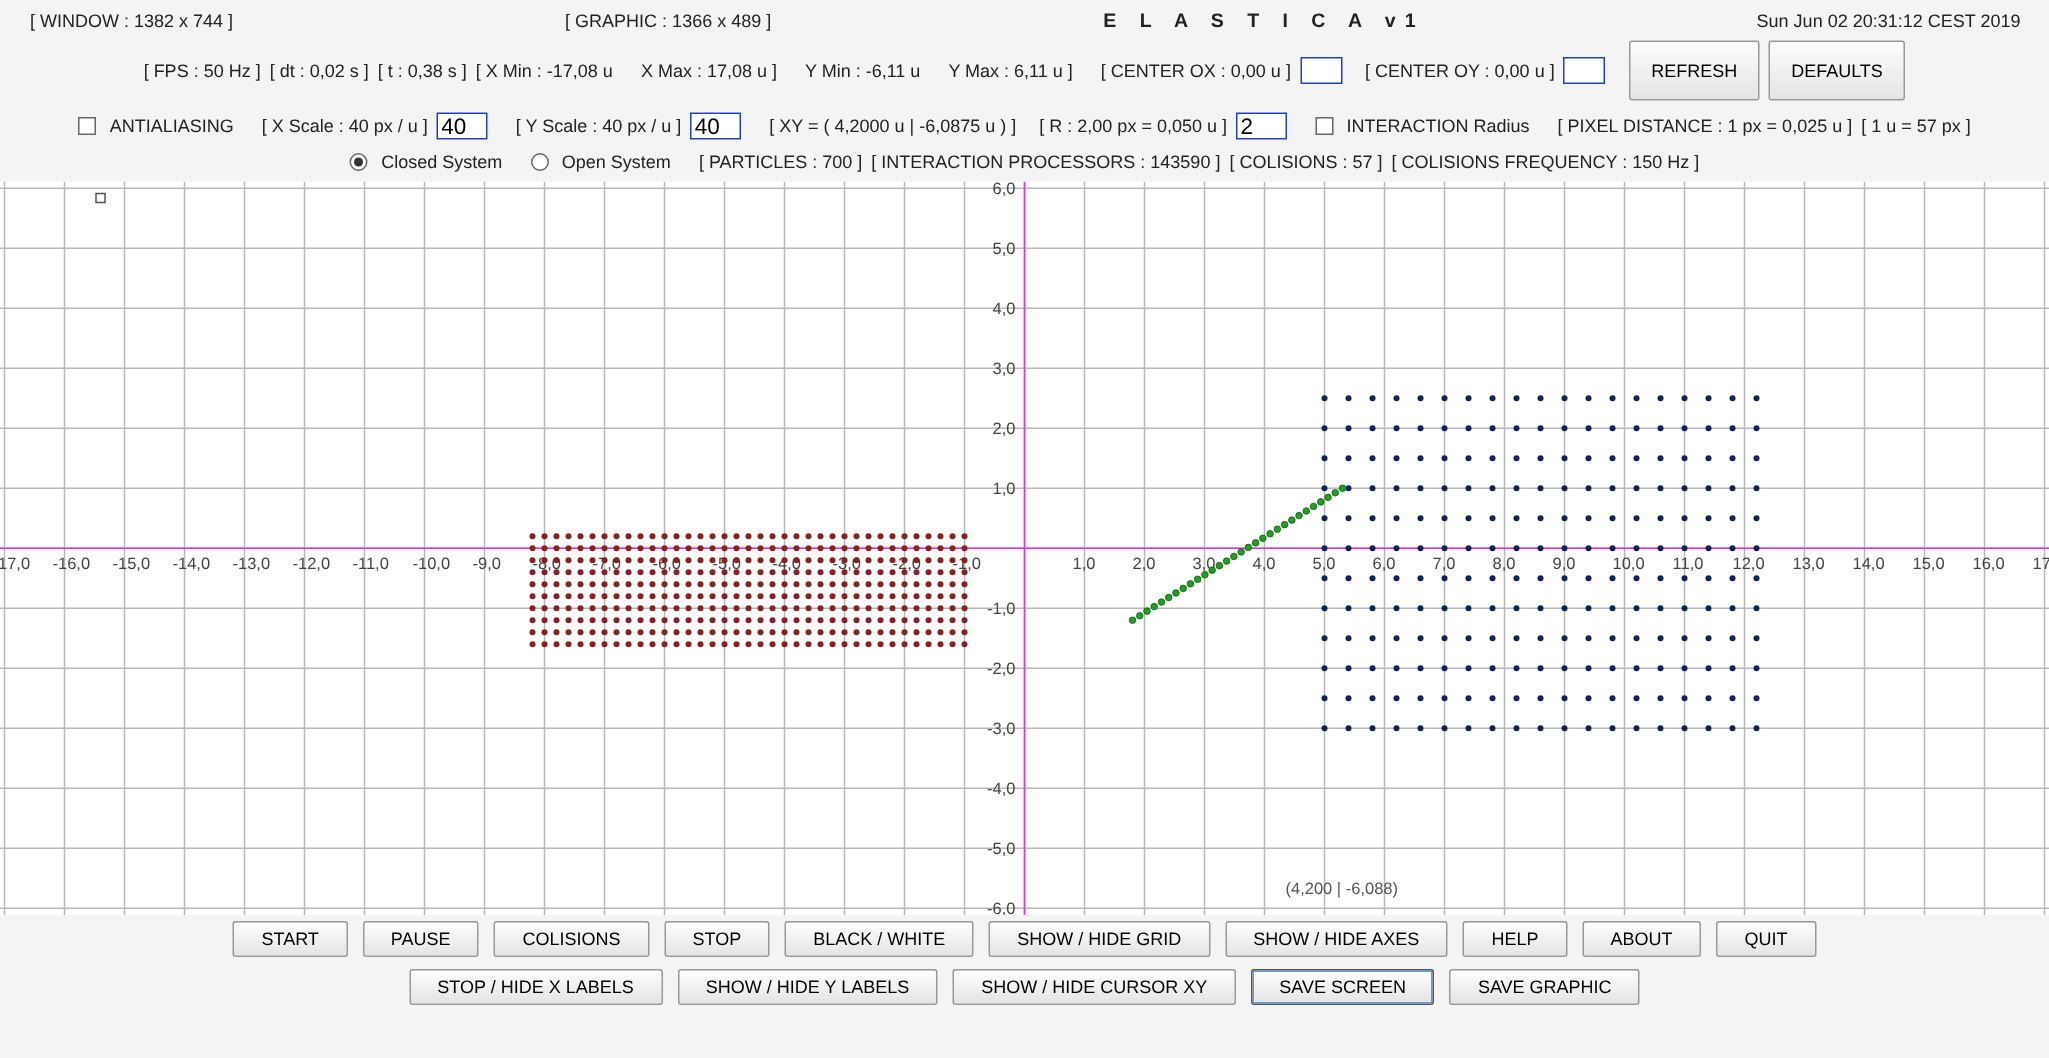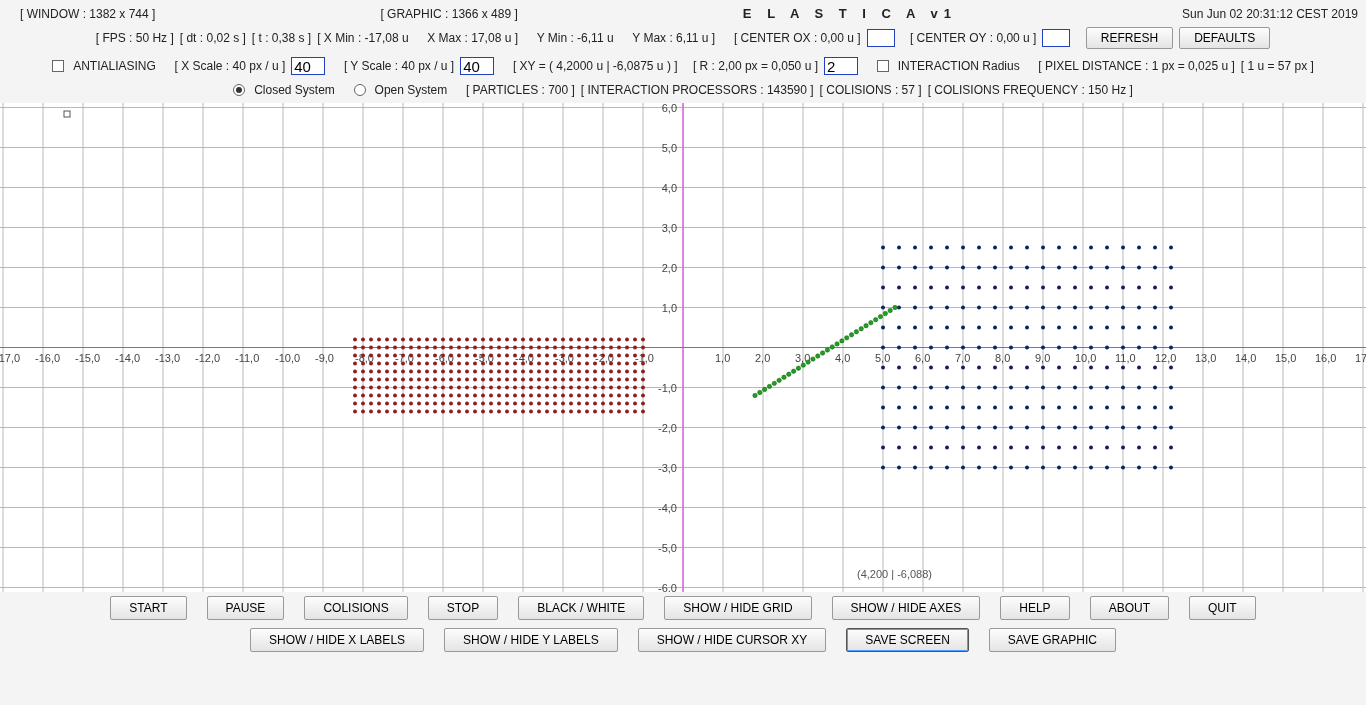--- a/index.html
+++ b/index.html
@@ -1,25 +1,25 @@
 <!DOCTYPE html>
 <html><head>
 <meta charset="utf-8">
 <style>
   * { box-sizing: border-box; margin: 0; padding: 0; }
   body { font-family: Arial, sans-serif; font-size: 12px; background: #f4f4f4; color: #222; width: 1366px; }
-  .topbar { display:flex; justify-content:space-between; align-items:center; padding: 6px 8px 2px 20px; }
+  .topbar { display:flex; justify-content:space-between; align-items:center; padding: 6px 19px 2px 20px; }
   .title { letter-spacing: 6px; font-weight: bold; font-size:13px;}
   .row { display:flex; align-items:center; justify-content:center; gap:6px; flex-wrap:nowrap; padding:4px 20px; white-space:nowrap;}
   .lbl { display:inline-block; }
   input[type=text].num { width:34px; height:18px; border:1px solid #2040c0; background:#fff; font-size:15px; padding:0 2px;}
   input[type=text].wide { width:28px; height:18px; border:1px solid #2040c0; background:#fff;}
-  .btn { background: linear-gradient(#fdfdfd,#e4e4e4); border:1px solid #999; border-radius:2px; padding:3px 14px; font-size:12px; cursor:pointer; height:22px;}
+  .btn { background: linear-gradient(#fdfdfd,#e4e4e4); border:1px solid #999; border-radius:2px; padding:3px 14px; font-size:12px; cursor:pointer; height:40px;}
   .btn.big { padding:4px 18px; height:24px;}
-  .btn-row { display:flex; gap:20px; justify-content:center; padding:4px 26px; flex-wrap:wrap;align-items:flex-end;}
+  .btn-row { display:flex; gap:10px; justify-content:center; padding:4px 26px; flex-wrap:wrap;align-items:flex-end;}
   .canvas-wrap { position:relative; width:1366px; height:489px; background:#fff; overflow:hidden; margin-top:2px;}
   .grid line { stroke:#b8b8b8; stroke-width:1; }
   .axlbl { font-size:11px; fill:#444; }
   .ylbl { font-size:11px; fill:#444; text-anchor:end;}
   .cursor-label { font-size:11px; fill:#555;}
   .cb { width:12px;height:12px;border:1px solid #666;display:inline-block;background:#fff;vertical-align:middle;margin-right:3px;}
   .radio { width:12px;height:12px;border:1px solid #666;border-radius:50%;display:inline-flex;align-items:center;justify-content:center;background:#fff;vertical-align:middle;margin-right:3px;}
   .radio.checked::after{content:'';width:6px;height:6px;border-radius:50%;background:#333;}
   .save-focus { border:1px solid #555; box-shadow: inset 0 0 0 1px #4da0ff;}
 </style>
@@ -821,18 +821,18 @@
   <button class="btn big">STOP</button>
   <button class="btn big">BLACK / WHITE</button>
   <button class="btn big">SHOW / HIDE GRID</button>
   <button class="btn big">SHOW / HIDE AXES</button>
   <button class="btn big">HELP</button>
   <button class="btn big">ABOUT</button>
   <button class="btn big">QUIT</button>
 </div>
 
 <div class="btn-row">
-  <button class="btn big">SHOW / HIDE X LABELS</button>
+  <button class="btn big">STOP / HIDE X LABELS</button>
   <button class="btn big">SHOW / HIDE Y LABELS</button>
   <button class="btn big">SHOW / HIDE CURSOR XY</button>
   <button class="btn big save-focus">SAVE SCREEN</button>
   <button class="btn big">SAVE GRAPHIC</button>
 </div>
 
 </body></html>

